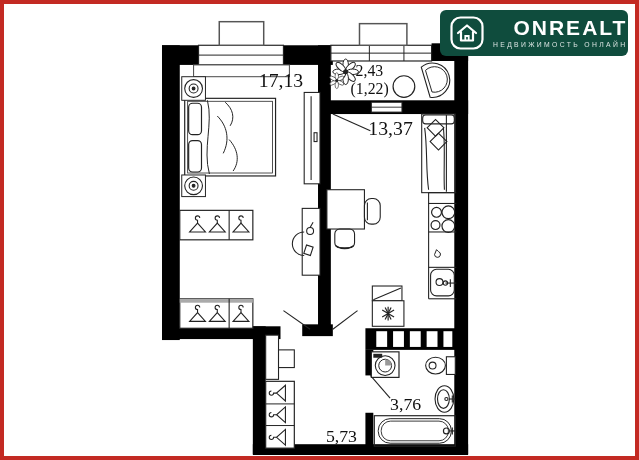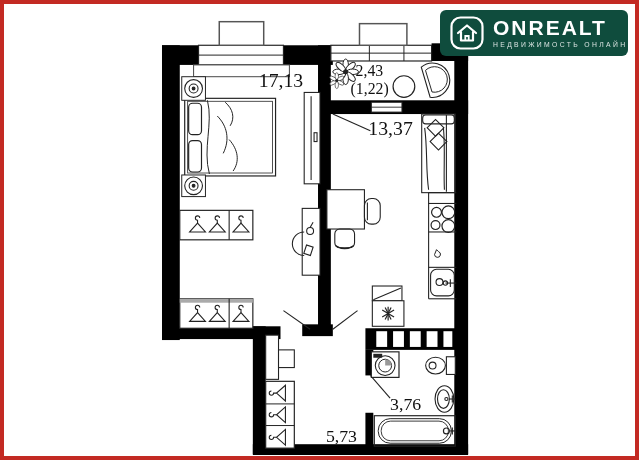--- a/index.html
+++ b/index.html
@@ -16,20 +16,21 @@
   .area-label{font-family:"Liberation Serif",serif;fill:#111;}
   
   .watermark{
     position:absolute;top:6px;right:7px;
     width:188px;height:46px;
     background:#0f4c3d;
     border-radius:6px;
     display:flex;align-items:center;
     padding:0 10px;box-sizing:border-box;
     gap:9px;
+    text-align:right;
   }
   .wm-icon{flex:0 0 auto;display:block;}
   .wm-text{display:flex;flex-direction:column;line-height:1;}
   .wm-brand{
     color:#ffffff;font-weight:bold;font-size:21px;
     letter-spacing:2px;white-space:nowrap;
   }
   .wm-tagline{
     color:rgba(255,255,255,.85);font-size:6.8px;
     letter-spacing:2.35px;margin-top:4px;white-space:nowrap;

